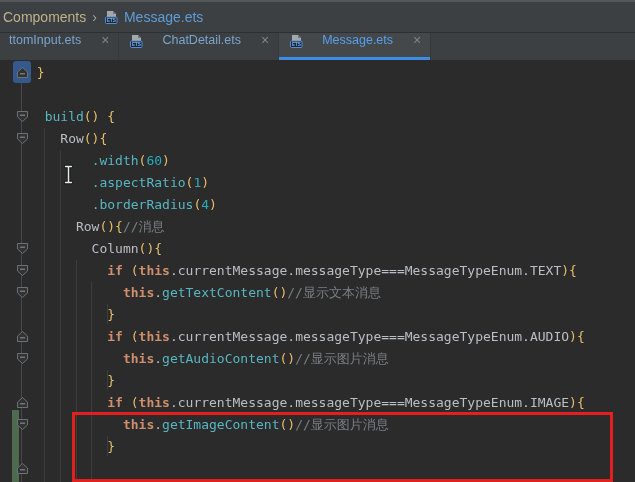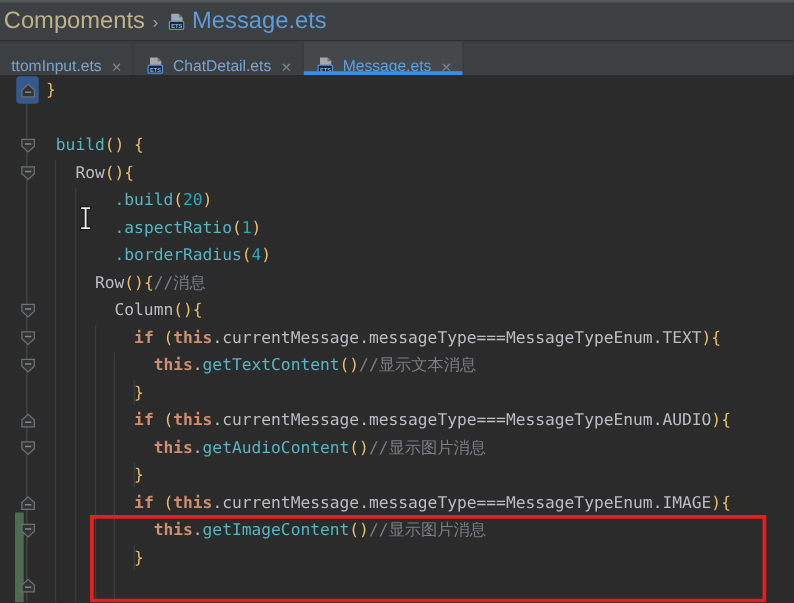--- a/index.html
+++ b/index.html
@@ -2,27 +2,27 @@
 <html style="--keyword: #CF8E6D; --function: #56B6C2; --number: #2AACB8; --bracket: #E8BF6A; --comment: #7A7E85; --text: #BCBEC4; --accent: #3D8DE4; --red_highlight: #E3201E; --vcs_added: #4F6B4F; --editor_bg: #2B2B2B; --bar_bg: #3C4043; --breadcrumb_tan: #BFB188;"><head>
 <meta charset="utf-8">
 <style>
   html,body{margin:0;padding:0;background:#2B2B2B;}
   body{width:635px;height:482px;overflow:hidden;font-family:"Liberation Sans",sans-serif;position:relative;}
   .window{width:635px;height:482px;position:relative;}
 
   
   .breadcrumb-bar{height:30px;background:var(--bar_bg);border-top:2px solid #54585B;
     border-bottom:1px solid #2D2F31;display:flex;align-items:center;padding-left:3px;gap:5px;}
-  .crumb{font-size:19px;}
+  .crumb{font-size:14px;}
   .crumb-project{color:var(--breadcrumb_tan);}
   .crumb-sep{color:#9CA0A5;font-size:14px;margin:0 1px;}
   .crumb-file{color:#5E9CD8;}
 
   .tab-bar{height:27px;background:var(--bar_bg);display:flex;position:relative;overflow:hidden;}
-  .tab{display:flex;align-items:flex-end;gap:6px;padding:0 9px;font-size:12.5px;
+  .tab{display:flex;align-items:flex-start;gap:18px;padding:0 9px;font-size:12.5px;
     color:#7AA3CE;border-right:1px solid #36393C;position:relative;cursor:default;}
   .tab .close{color:#7F848A;font-size:14px;line-height:1;margin-left:2px;}
   .tab.active{background:#44484B;color:#56A0E8;}
   .tab.active::after{content:"";position:absolute;left:0;right:0;bottom:0;height:3px;background:var(--accent);}
   .ets-icon{width:16px;height:16px;flex:0 0 auto;display:inline-block;}
 
   
   .editor{position:relative;height:422px;background:var(--editor_bg);overflow:hidden;}
   .gutter{position:absolute;left:0;top:0;bottom:0;width:28px;}
   .gutter-line{position:absolute;left:21px;top:12px;bottom:0;width:1px;background:#46494B;}
@@ -170,21 +170,21 @@
             <line x1="4" y1="7.8" x2="9" y2="7.8" stroke="#848689" stroke-width="1.2"></line>
           </svg>
         </div>
       </div>
 
     <div class="code">
         <div class="code-line"><span class="t-punct"> }</span></div>
         <div class="code-line"></div>
         <div class="code-line"><span class="t-fn">  build</span><span class="t-punct">() {</span></div>
         <div class="code-line"><span class="t-plain">    Row</span><span class="t-punct">(){</span></div>
-        <div class="code-line"><span class="t-plain">        </span><span class="t-fn">.build</span><span class="t-punct">(</span><span class="t-num">20</span><span class="t-punct">)</span></div>
+        <div class="code-line"><span class="t-plain">        </span><span class="t-fn">.width</span><span class="t-punct">(</span><span class="t-num">60</span><span class="t-punct">)</span></div>
         <div class="code-line"><span class="t-plain">        </span><span class="t-fn">.aspectRatio</span><span class="t-punct">(</span><span class="t-num">1</span><span class="t-punct">)</span></div>
         <div class="code-line"><span class="t-plain">        </span><span class="t-fn">.borderRadius</span><span class="t-punct">(</span><span class="t-num">4</span><span class="t-punct">)</span></div>
         <div class="code-line"><span class="t-plain">      Row</span><span class="t-punct">(){</span><span class="t-cmt">//消息</span></div>
         <div class="code-line"><span class="t-plain">        Column</span><span class="t-punct">(){</span></div>
         <div class="code-line"><span class="t-plain">          </span><span class="t-kw">if</span><span class="t-plain"> </span><span class="t-punct">(</span><span class="t-kw">this</span><span class="t-plain">.currentMessage.messageType===MessageTypeEnum.TEXT</span><span class="t-punct">){</span></div>
         <div class="code-line"><span class="t-plain">            </span><span class="t-kw">this</span><span class="t-plain">.</span><span class="t-fn">getTextContent</span><span class="t-punct">()</span><span class="t-cmt">//显示文本消息</span></div>
         <div class="code-line"><span class="t-punct">          }</span></div>
         <div class="code-line"><span class="t-plain">          </span><span class="t-kw">if</span><span class="t-plain"> </span><span class="t-punct">(</span><span class="t-kw">this</span><span class="t-plain">.currentMessage.messageType===MessageTypeEnum.AUDIO</span><span class="t-punct">){</span></div>
         <div class="code-line"><span class="t-plain">            </span><span class="t-kw">this</span><span class="t-plain">.</span><span class="t-fn">getAudioContent</span><span class="t-punct">()</span><span class="t-cmt">//显示图片消息</span></div>
         <div class="code-line"><span class="t-punct">          }</span></div>

